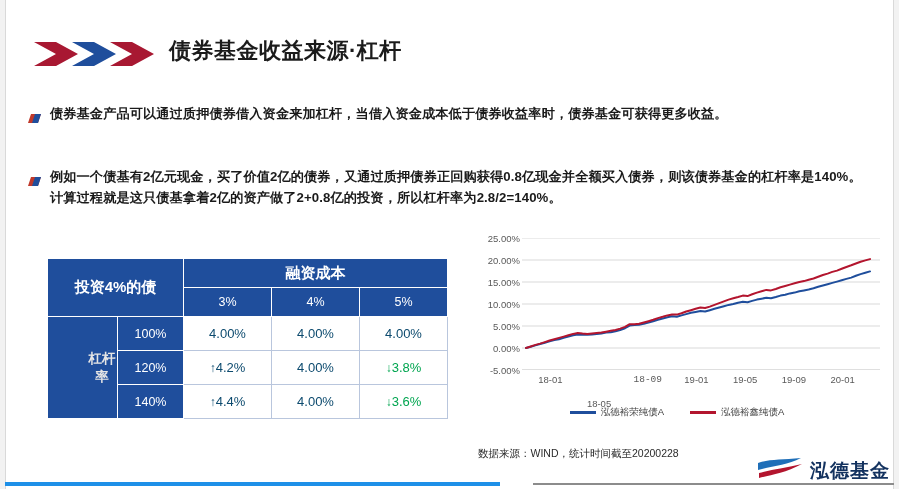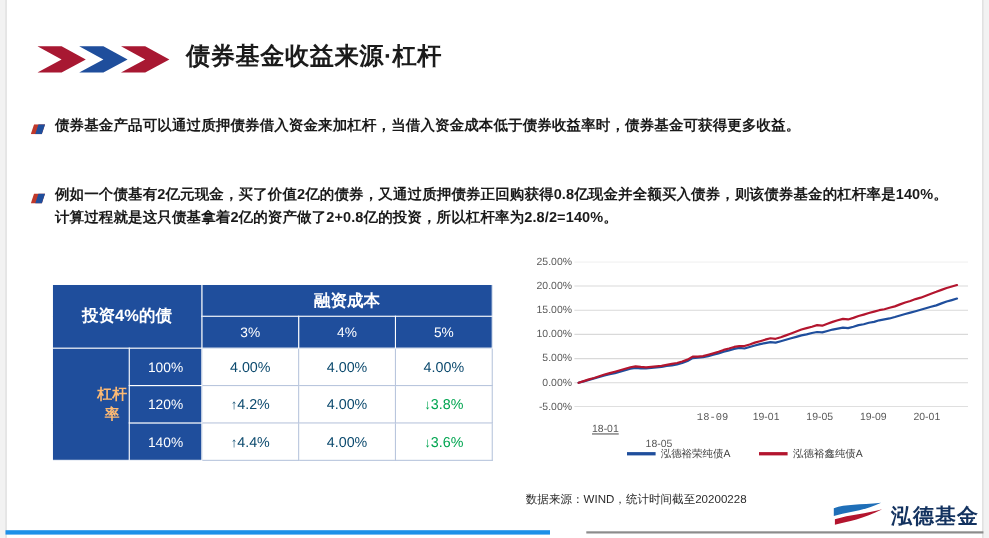--- a/index.html
+++ b/index.html
@@ -35,21 +35,21 @@
   #bullet2{left:28px;top:166px;width:846px;}
 
   
   .tbl-wrap{position:absolute;left:47px;top:258px;width:400px;}
   table.lev{border-collapse:collapse;width:400px;table-layout:fixed;
             font-size:12.5px;}
   table.lev td{border:1.4px solid #ffffff;text-align:center;vertical-align:middle;}
   .hdr{background:#1f4e9c;color:#ffffff;}
   .hdr-strong{font-weight:bold;font-size:15px;}
   .hdr-sub{font-weight:normal;font-size:12.5px;}
-  .rowlabel{background:#1f4e9c;color:#fdba74;font-weight:bold;font-size:13.5px;padding-left:40px;}
+  .rowlabel{background:#1f4e9c;color:#e5e5e5;font-weight:bold;font-size:13.5px;padding-left:40px;}
   .rowsub{background:#1f4e9c;color:#fff;font-size:12.5px;}
   .cell{background:#ffffff;color:#0c4a6e;font-size:13px;
         border:1.4px solid #b9c6dd !important;height:31px;}
   .up{color:#0c4a6e;}
   .down{color:#00a550;}
   .arrow{font-size:12px;}
 
   
   .chart-wrap{position:absolute;left:470px;top:238px;width:414px;height:200px;}
   .chart-title{
@@ -188,21 +188,21 @@
             <line x1="223.18367346938777" x2="223.18367346938777" y1="132" y2="136" stroke="#bfbfbf" stroke-width="1"></line>
             <line x1="271.89115646258506" x2="271.89115646258506" y1="132" y2="136" stroke="#bfbfbf" stroke-width="1"></line>
             <line x1="320.59863945578235" x2="320.59863945578235" y1="132" y2="136" stroke="#bfbfbf" stroke-width="1"></line>
           </g>
         <g id="serieslines">
             <polyline points="4.0,110.0 8.7,108.7 13.4,107.4 18.1,106.0 22.8,104.7 27.6,103.4 32.3,102.1 37.0,101.2 41.7,99.9 46.4,98.6 51.1,97.2 55.8,96.4 60.5,96.8 65.3,96.8 70.0,96.4 74.7,95.9 79.4,95.5 84.1,94.6 88.8,94.2 93.5,93.3 98.2,92.0 103.0,90.2 107.7,87.6 112.4,87.1 117.1,86.7 121.8,85.8 126.5,84.5 131.2,83.2 135.9,81.8 140.7,80.5 145.4,79.2 150.1,78.3 154.8,78.8 159.5,77.4 164.2,76.1 168.9,74.8 173.6,73.9 178.4,73.0 183.1,73.5 187.8,72.2 192.5,70.8 197.2,69.5 201.9,68.2 206.6,66.9 211.3,66.0 216.1,64.7 220.8,63.8 225.5,64.2 230.2,62.9 234.9,61.6 239.6,60.7 244.3,59.8 249.0,60.3 253.8,59.0 258.5,57.6 263.2,56.8 267.9,55.4 272.6,54.6 277.3,53.2 282.0,52.4 286.7,51.5 291.5,50.2 296.2,48.8 300.9,47.5 305.6,46.2 310.3,44.9 315.0,43.6 319.7,42.2 324.4,40.9 329.2,39.6 333.9,37.8 338.6,36.1 343.3,34.8 348.0,33.4" fill="none" stroke="#1f4e9c" stroke-width="2" stroke-linejoin="round" stroke-linecap="round"></polyline>
             <polyline points="4.0,110.0 8.7,108.5 13.4,106.9 18.1,105.6 22.8,104.1 27.6,102.5 32.3,101.2 37.0,99.9 41.7,98.6 46.4,97.2 51.1,95.9 55.8,95.0 60.5,95.5 65.3,95.9 70.0,95.5 74.7,95.0 79.4,94.6 84.1,93.7 88.8,92.8 93.5,92.0 98.2,90.6 103.0,88.9 107.7,86.2 112.4,86.2 117.1,85.8 121.8,84.5 126.5,83.2 131.2,81.8 135.9,80.1 140.7,78.8 145.4,77.4 150.1,76.6 154.8,76.6 159.5,75.2 164.2,73.5 168.9,72.2 173.6,70.8 178.4,69.5 183.1,70.0 187.8,68.6 192.5,66.9 197.2,65.1 201.9,63.4 206.6,61.6 211.3,60.3 216.1,59.0 220.8,57.6 225.5,58.1 230.2,56.3 234.9,54.6 239.6,53.2 244.3,51.9 249.0,52.4 253.8,51.0 258.5,49.3 263.2,48.0 267.9,46.6 272.6,45.3 277.3,44.0 282.0,43.1 286.7,41.8 291.5,40.5 296.2,38.7 300.9,37.0 305.6,35.6 310.3,33.9 315.0,32.6 319.7,30.8 324.4,29.0 329.2,27.3 333.9,25.5 338.6,23.8 343.3,22.4 348.0,21.1" fill="none" stroke="#b3152e" stroke-width="2" stroke-linejoin="round" stroke-linecap="round"></polyline>
           </g>
       </svg>
       <div class="xlabels">
-          <div class="xlab" style="left: 28.3537px; top: 14px; text-decoration: underline;">18-01</div>
+          <div class="xlab" style="left: 28.3537px; top: 3px;">18-01</div>
           <div class="xlab" style="left: 77.0612px; top: 3px; margin-top: 24px;">18-05</div>
           <div class="xlab" style="left: 125.769px; top: 3px; font-family: Liberation Mono, monospace;">18-09</div>
           <div class="xlab" style="left: 174.476px; top: 3px;">19-01</div>
           <div class="xlab" style="left: 223.184px; top: 3px;">19-05</div>
           <div class="xlab" style="left: 271.891px; top: 3px;">19-09</div>
           <div class="xlab" style="left: 320.599px; top: 3px;">20-01</div>
         </div>
     </div>
     <div class="legend">
       <div class="lg-item">

